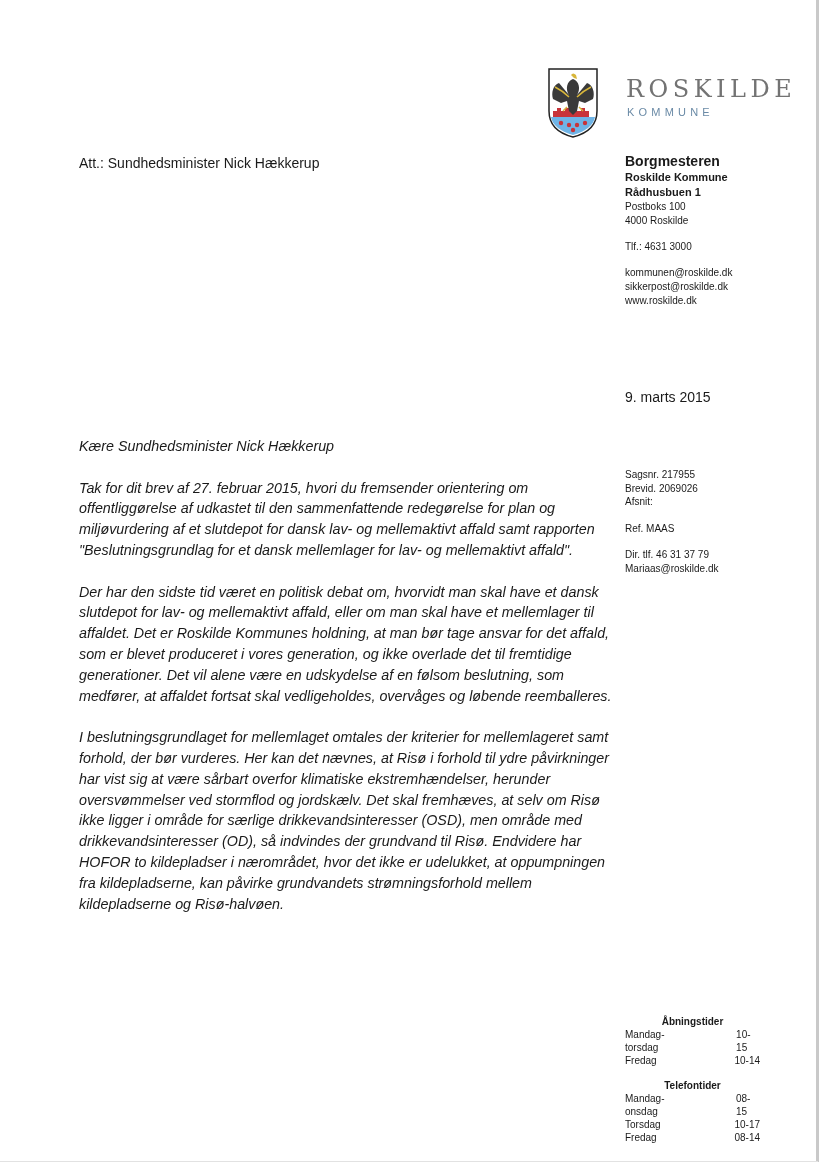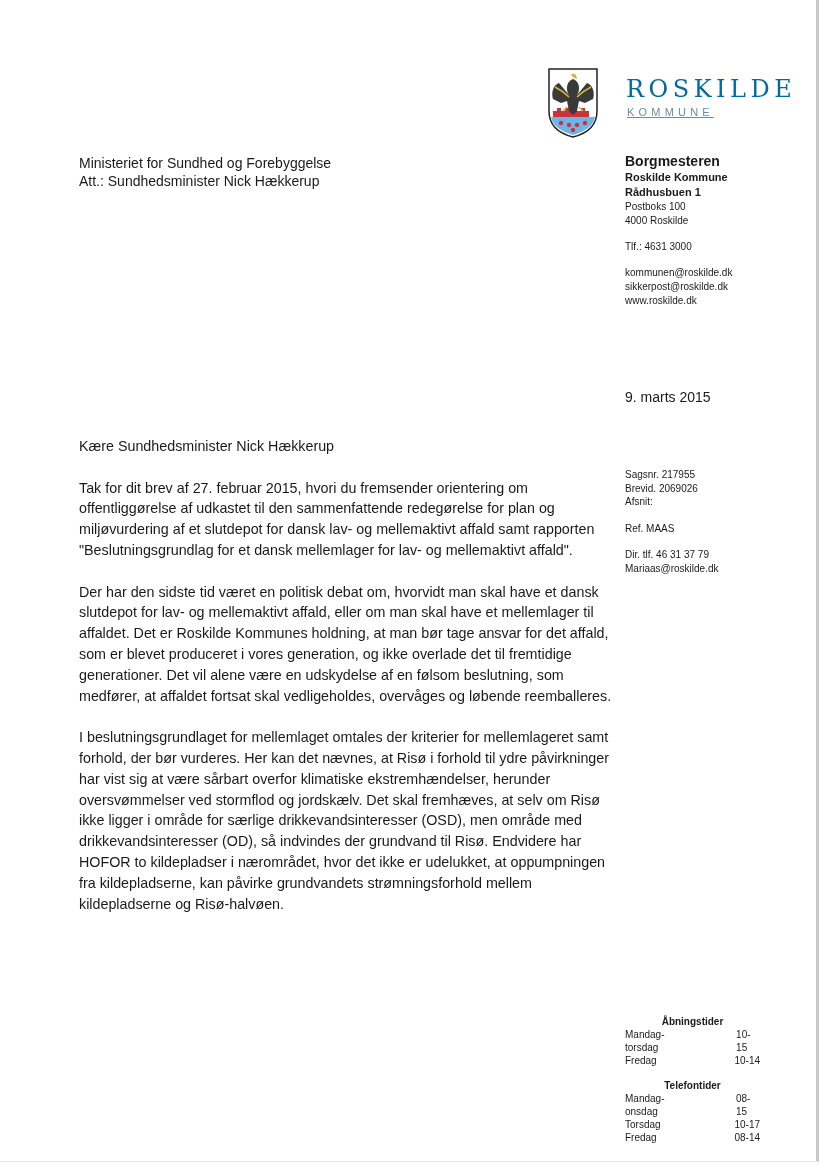--- a/index.html
+++ b/index.html
@@ -7,35 +7,35 @@
     width: 827px; height: 1169px; position: relative; overflow: hidden;
     background: #ffffff; color: #1a1a1a;
     font-family: "Liberation Sans", sans-serif;
   }
   .page-edge-right { position: absolute; left: 816px; top: 0; width: 3px; height: 1162px; background: #c9c9c9; }
   .page-edge-bottom { position: absolute; left: 0; top: 1161px; width: 818px; height: 1px; background: #e2e2e2; }
   .shade { position: absolute; left: 819px; top: 0; width: 8px; height: 1169px; background: #ffffff; }
 
   .logo { position: absolute; left: 547px; top: 67px; }
   .crest { position: absolute; left: 0; top: 0; width: 52px; height: 72px; }
-  .logo-name { position: absolute; left: 79px; top: 8px; font-family: "DejaVu Serif", serif; font-size: 24px; letter-spacing: 4.5px; color: #0369a1; white-space: nowrap; text-align: right; }
-  .logo-sub { position: absolute; left: 80px; top: 39px; font-size: 11px; letter-spacing: 4.2px; color: #6a8aa6; white-space: nowrap; text-decoration: underline; }
+  .logo-name { position: absolute; left: 79px; top: 8px; font-family: "DejaVu Serif", serif; font-size: 24px; letter-spacing: 4.5px; color: #737373; white-space: nowrap; text-align: right; }
+  .logo-sub { position: absolute; left: 80px; top: 39px; font-size: 11px; letter-spacing: 4.2px; color: #6a8aa6; white-space: nowrap; }
 
   .recipient { position: absolute; left: 79px; top: 154px; font-size: 14px; line-height: 18px; }
 
   .sender { position: absolute; left: 625px; top: 152px; font-size: 10px; line-height: 14px; }
   .sender .title { font-size: 14px; font-weight: bold; line-height: 18px; }
   .sender .big { font-size: 11px; line-height: 15px; font-weight: bold; }
   .sender .gap { height: 12px; }
 
   .date { position: absolute; left: 625px; top: 389px; font-size: 14px; }
   .refs { position: absolute; left: 625px; top: 468px; font-size: 10px; line-height: 13.5px; }
   .refs .gap { height: 13px; }
 
-  .body-text { position: absolute; left: 79px; top: 436px; width: 540px; font-size: 14.3px; line-height: 20.8px; }
+  .body-text { position: absolute; left: 79px; top: 436px; width: 540px; font-size: 14.3px; line-height: 20.8px; font-style: italic; }
   .body-text p { margin: 0 0 20.8px 0; }
 
   .hours { position: absolute; left: 625px; top: 1015px; font-size: 10px; line-height: 13px; width: 135px; }
   .hours .hdr { font-weight: bold; text-align: center; }
   .hours .row { display: flex; justify-content: space-between; gap: 43px; }
   .hours .gap { height: 12px; }
 </style>
 </head>
 <body>
 
@@ -56,21 +56,20 @@
     <path d="M26 12 C20 14 18 22 22 28 L12 16 C6 18 4 26 6 32 L14 36 L20 34 L22 44 L26 48 L30 44 L32 34 L38 36 L46 32 C48 26 46 18 40 16 L30 28 C34 22 32 14 26 12 Z" fill="#3a3a3a"></path>
     <path d="M8 20 Q16 24 22 30 M44 20 Q36 24 30 30" stroke="#d8b63a" stroke-width="1.5" fill="none"></path>
     <path d="M24 8 Q26 5 29 8 L30 12 L27 11 Z" fill="#d8b63a"></path>
     <path d="M20 40 L16 44 M32 40 L36 44" stroke="#d8b63a" stroke-width="1.5"></path>
   </svg>
   <div class="logo-name">ROSKILDE</div>
   <div class="logo-sub">KOMMUNE</div>
 </div>
 
 <div class="recipient">
-  <div>Ministeriet for Sundhed og Forebyggelse</div>
   <div>Att.: Sundhedsminister Nick Hækkerup</div>
 </div>
 
 <div class="sender">
   <div class="title">Borgmesteren</div>
   <div class="big">Roskilde Kommune</div>
   <div class="big">Rådhusbuen 1</div>
   <div>Postboks 100</div>
   <div>4000 Roskilde</div>
   <div class="gap"></div>

